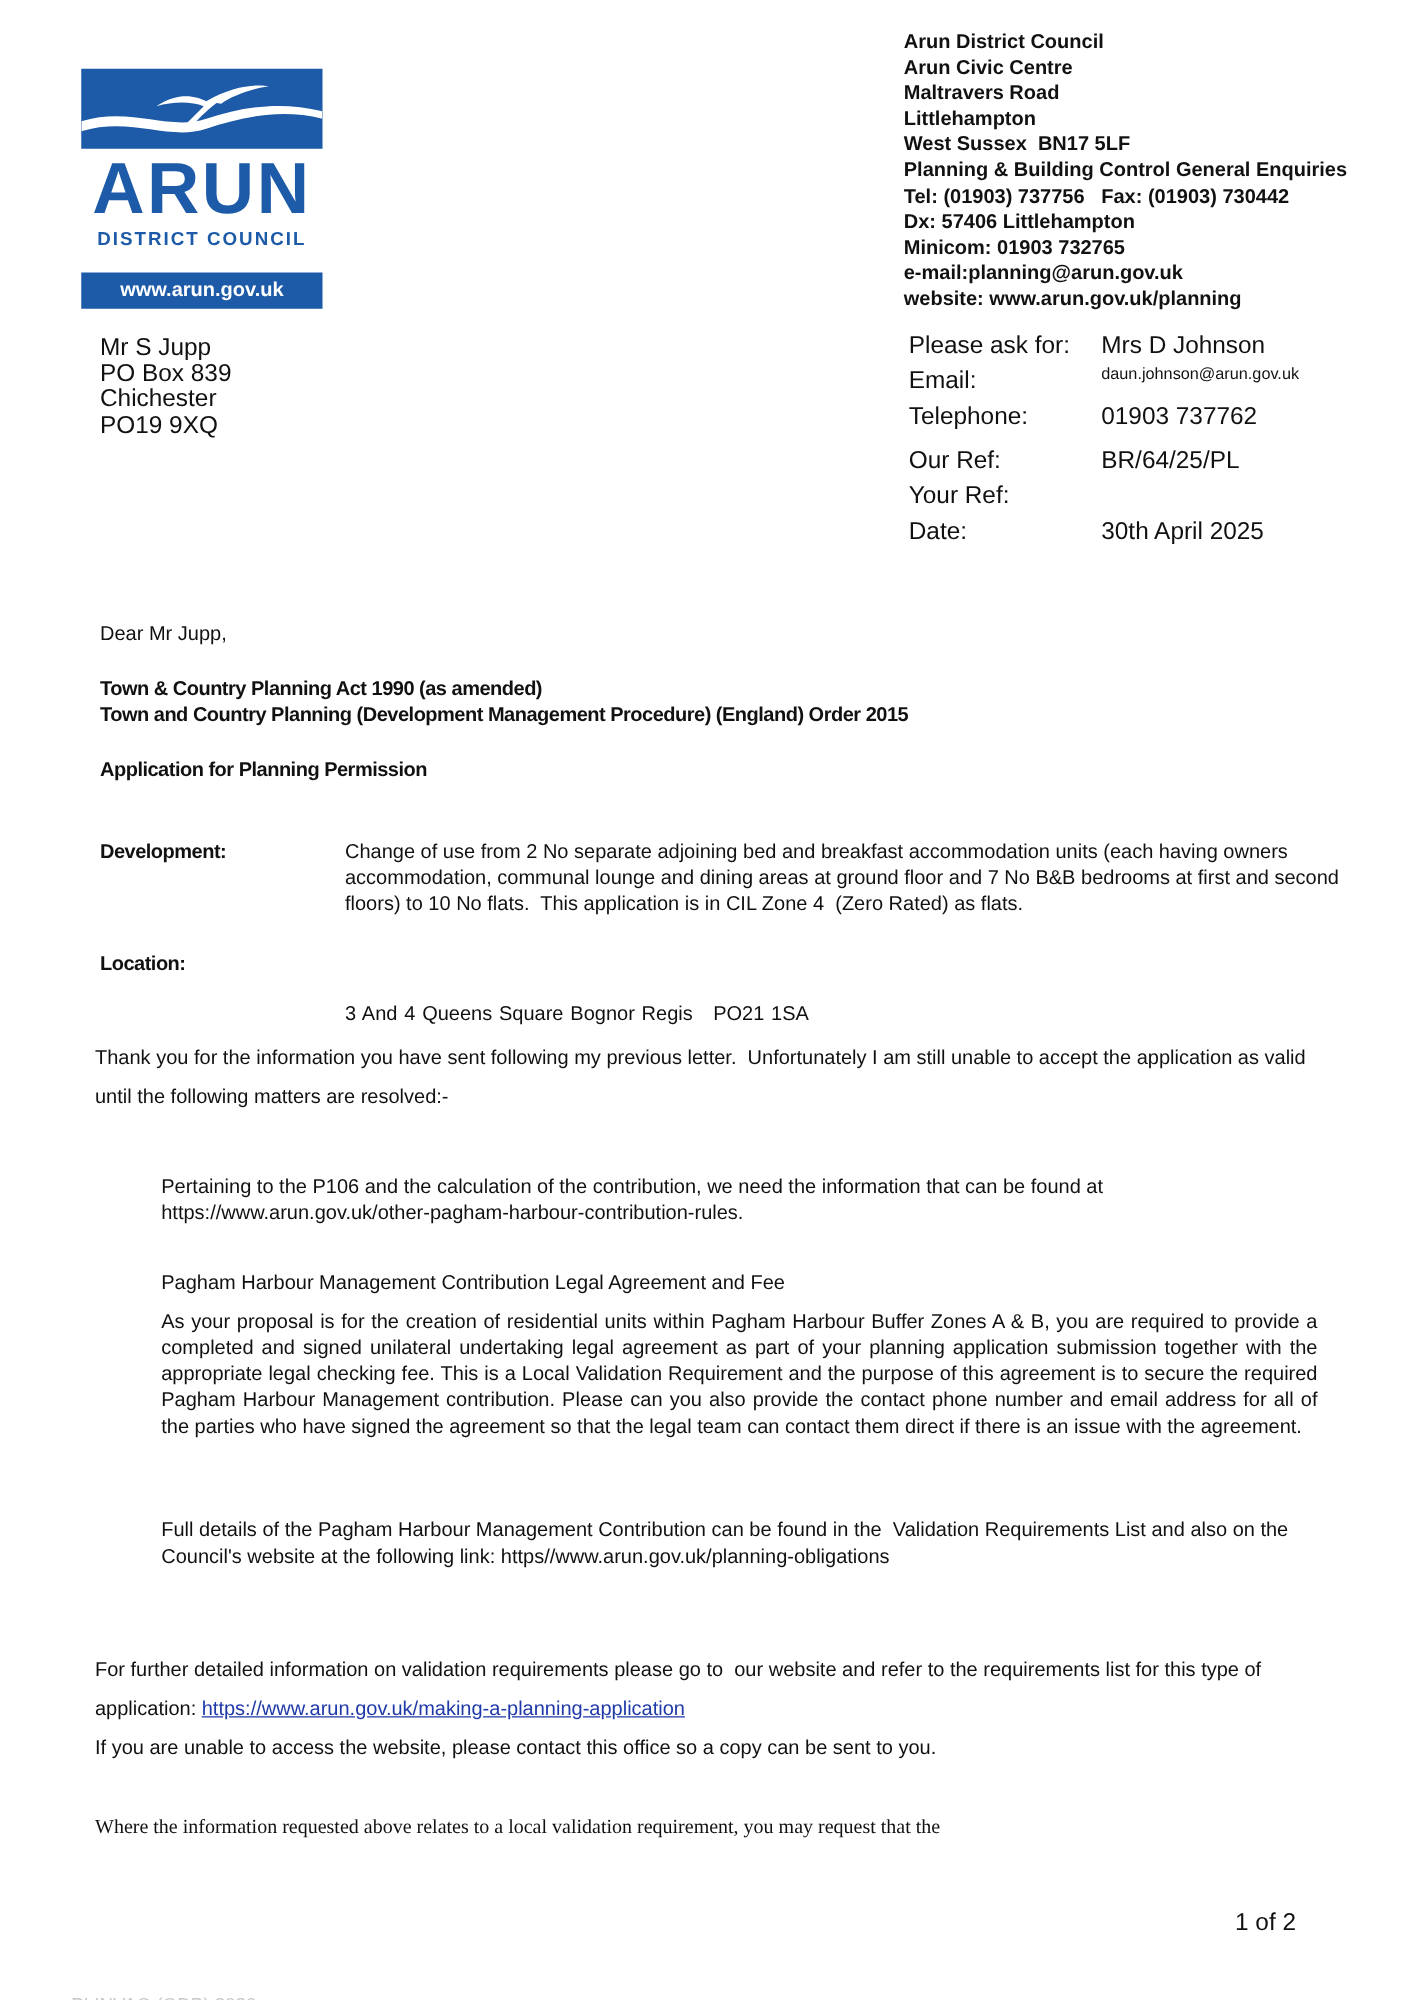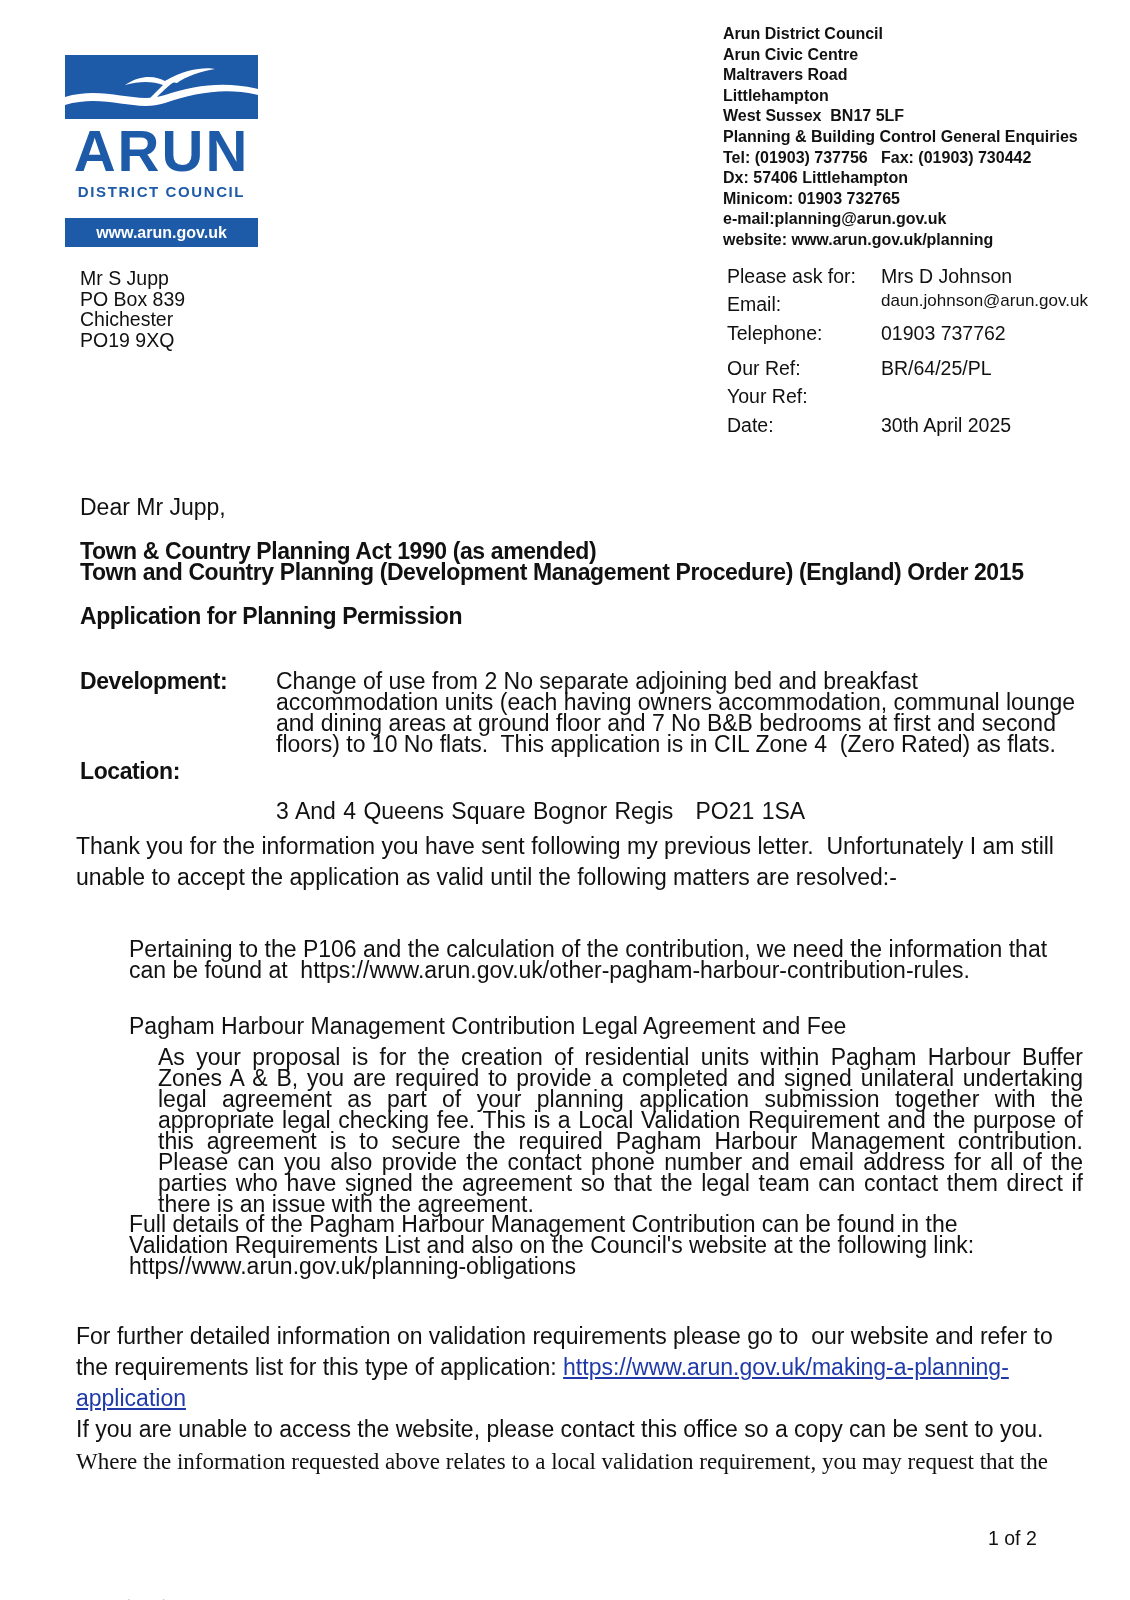--- a/index.html
+++ b/index.html
@@ -19,36 +19,36 @@
   .council-addr { left: 723px; top: 24px; font-size: 16px; font-weight: bold; line-height: 20.6px; }
   .council-addr div { white-space: nowrap; }
 
   .recipient { left: 80px; top: 268px; font-size: 19.5px; line-height: 20.6px; }
 
   .contact { left: 727px; top: 265px; font-size: 19.5px; }
   .contact-row { position: absolute; left: 0; white-space: nowrap; }
   .contact-label { position: absolute; left: 0; }
   .contact-value { position: absolute; left: 154px; }
 
-  .text { font-size: 23px; line-height: 21px; }
+  .text { font-size: 16px; line-height: 21px; }
   .heading-bold { font-weight: bold; letter-spacing: -0.4px; }
   .salutation { left: 80px; top: 497px; }
   .acts { left: 80px; top: 541px; }
   .app-type { left: 80px; top: 606px; }
 
   .dev-label { left: 80px; top: 671px; font-weight: bold; letter-spacing: -0.4px; }
   .dev-text { left: 276px; top: 671px; width: 800px; }
   .loc-label { left: 80px; top: 761px; font-weight: bold; letter-spacing: -0.4px; }
   .loc-text { left: 276px; top: 761px; word-spacing: 1px; margin-top: 40px; }
 
   .para1 { left: 76px; top: 831px; width: 1000px; line-height: 31px; }
   .bullet-block { left: 129px; width: 925px; line-height: 21px; }
   .b1 { top: 939px; }
   .b2 { top: 1016px; }
-  .b3 { top: 1047px; text-align: justify; margin-left: 29px; }
+  .b3 { top: 1047px; text-align: justify; }
   .b4 { top: 1214px; }
   .para2 { left: 76px; top: 1321px; width: 1000px; line-height: 31px; }
   .link { color: #1f3aa8; text-decoration: underline; }
   .para3 { left: 76px; top: 1451px; width: 1000px; font-family: Liberation Serif, serif; }
 
   .footer-code { left: 57px; top: 1596px; font-size: 15px; color: #c8c8c8; }
   .page-num { left: 988px; top: 1527px; font-size: 19.5px; }
 </style>
 </head>
 <body>
@@ -87,21 +87,21 @@
   <div>PO19 9XQ</div>
 </div>
 
 <div class="abs contact">
   <div class="contact-row" style="top:0">
     <span class="contact-label">Please ask for:</span>
     <span class="contact-value">Mrs D Johnson</span>
   </div>
   <div class="contact-row" style="top:28px">
     <span class="contact-label">Email:</span>
-    <span class="contact-value" style="font-size:17px;top:-2px">daun.johnson@arun.gov.uk</span>
+    <span class="contact-value" style="font-size:13px;top:-2px">daun.johnson@arun.gov.uk</span>
   </div>
   <div class="contact-row" style="top:57px">
     <span class="contact-label">Telephone:</span>
     <span class="contact-value">01903 737762</span>
   </div>
   <div class="contact-row" style="top:92px">
     <span class="contact-label">Our Ref:</span>
     <span class="contact-value">BR/64/25/PL</span>
   </div>
   <div class="contact-row" style="top:120px">

